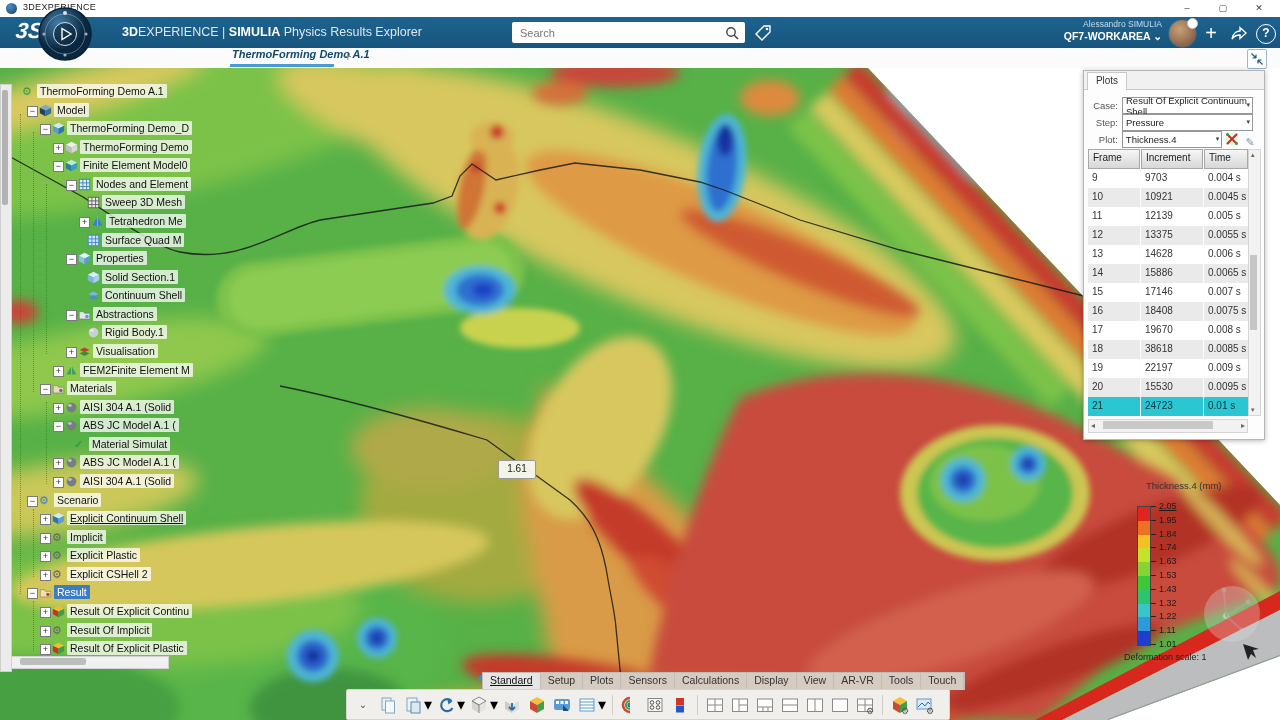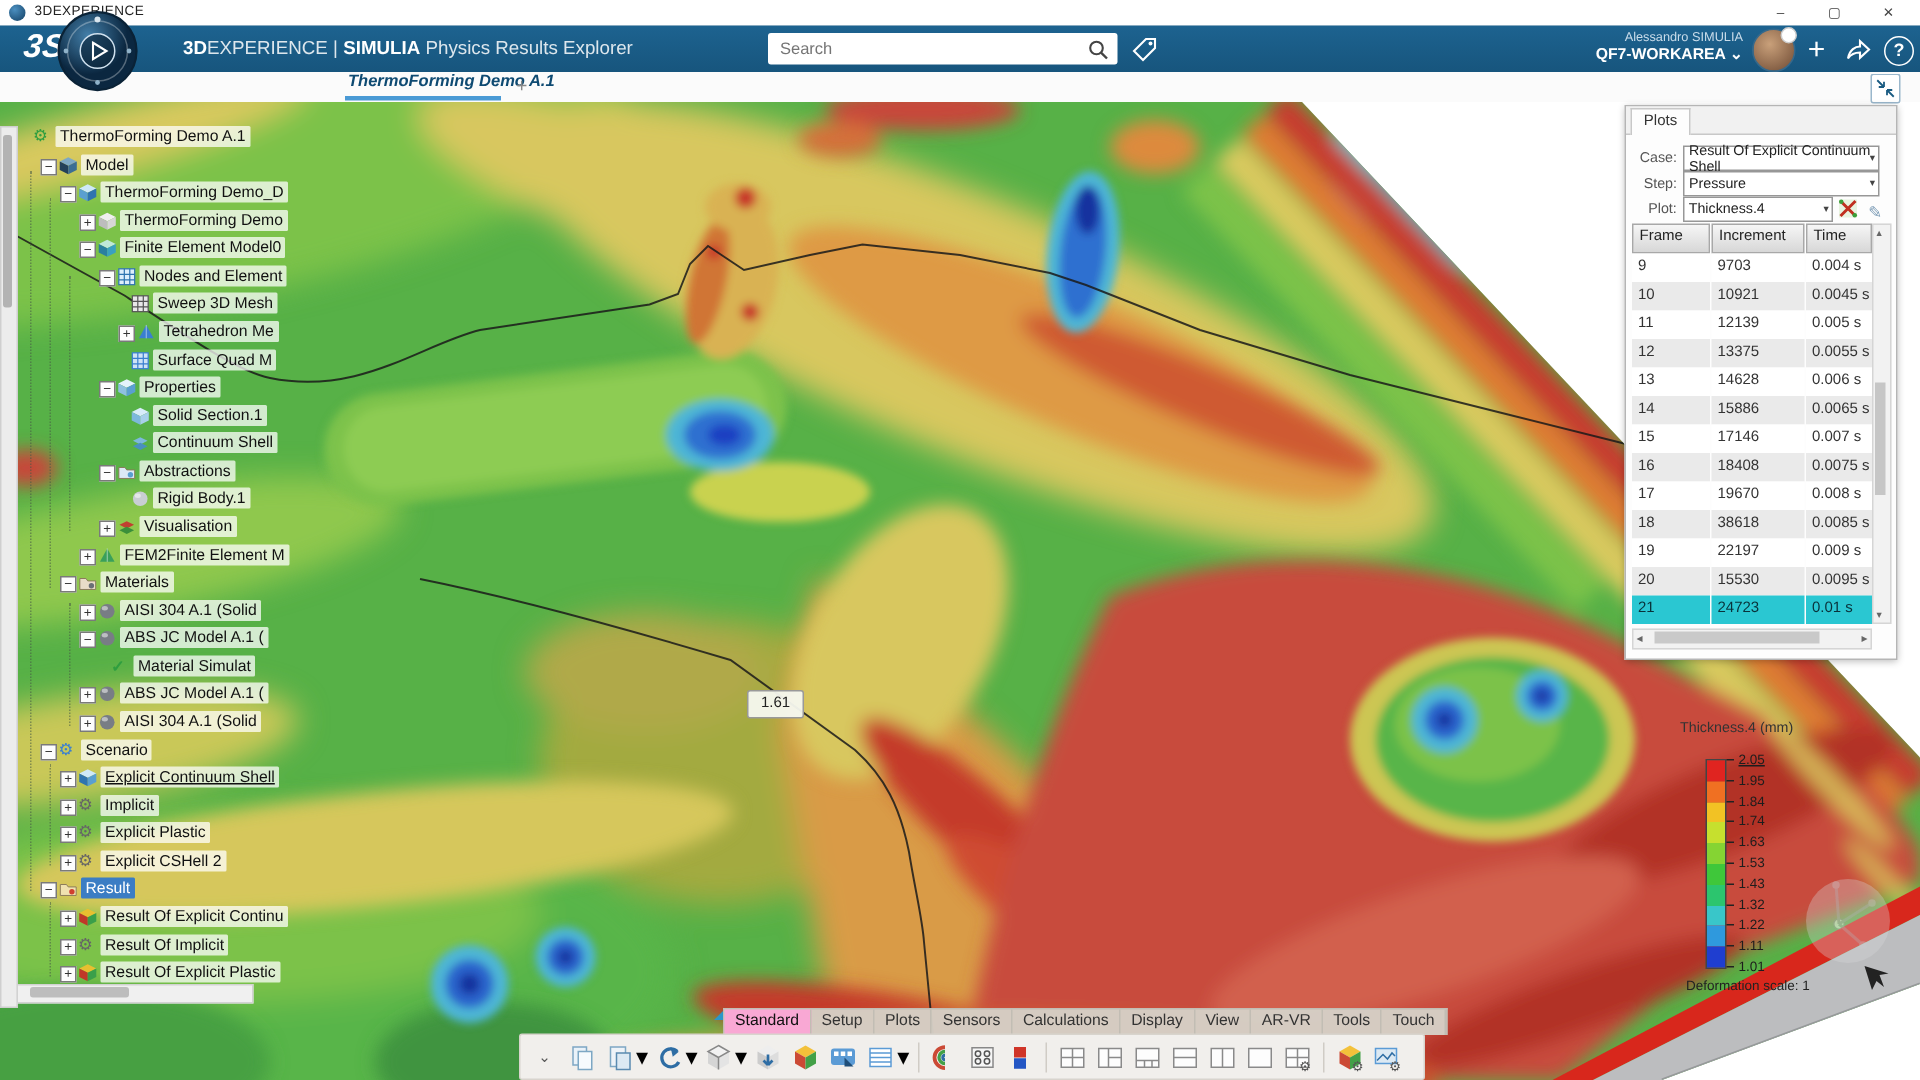--- a/index.html
+++ b/index.html
@@ -71,33 +71,33 @@
   #pvscroll{position:absolute;right:3px;top:78px;width:11px;height:265px;background:#f2f2f2;border:1px solid #d5d5d5;
     font-size:7px;color:#666;text-align:center;}
   #pvscroll .thumb{position:absolute;left:1px;top:105px;width:7px;height:75px;background:#c6c6c6;}
   #pvscroll .a1{position:absolute;top:1px;left:2px;} #pvscroll .a2{position:absolute;bottom:1px;left:2px;}
   #phscroll{position:absolute;left:4px;top:348px;width:158px;height:12px;background:#f2f2f2;border:1px solid #d5d5d5;
     font-size:8px;color:#666;}
   #phscroll .thumb{position:absolute;left:14px;top:1px;width:110px;height:8px;background:#c9c9c9;}
   #phscroll .a1{position:absolute;left:2px;top:1px;} #phscroll .a2{position:absolute;right:2px;top:1px;}
   
   #legend{left:1118px;top:480px;width:162px;height:185px;font-size:9px;color:#1d1d1d;}
-  #legend .ltitle{position:absolute;left:2px;top:0;font-size:9.5px;color:#333;}
+  #legend .ltitle{position:absolute;left:28px;top:0;font-size:9.5px;color:#333;}
   #legend .bar{position:absolute;left:19px;top:26px;width:12px;border:1px solid #444;}
   .lcell{width:12px;height:13.8px;}
   .ltick{position:absolute;left:33px;width:5px;height:1px;background:#222;}
   .llab{position:absolute;left:41px;}
   #legend .lnote{position:absolute;left:6px;top:172px;font-size:9px;color:#222;}
   
   #probe{left:498px;top:460px;width:36px;height:17px;background:rgba(246,248,240,.95);border:1px solid #999;
     border-radius:2px;font-size:10px;color:#222;text-align:center;line-height:16px;}
   
   #btabs{left:482px;top:672px;height:17px;display:flex;background:rgba(213,208,199,.96);border:1px solid #c2bdb4;border-bottom:none;}
   .btab{padding:1px 7px 0 7px;font-size:10.5px;color:#333;border-right:1px solid #c2bdb4;height:16px;}
-  .btab.active{background:#f9a8d4;color:#111;}
+  .btab.active{background:#e5e5e5;color:#111;text-decoration:underline;}
   #bcorner{left:476px;top:672px;width:0;height:0;border-bottom:8px solid #2b96c9;border-left:8px solid transparent;}
   #toolbar{left:346px;top:689px;width:592px;height:29px;background:#f1efec;border:1px solid #d8d4cd;border-radius:2px;
     display:flex;align-items:center;padding:0 5px;gap:3px;}
   .tool{width:22px;height:22px;display:flex;align-items:center;justify-content:center;position:relative;}
   .tsep{width:1px;height:20px;background:#d0ccc5;margin:0 3px;}
   .toolwrap{display:flex;align-items:center;}
 </style>
 </head>
 <body>
 

